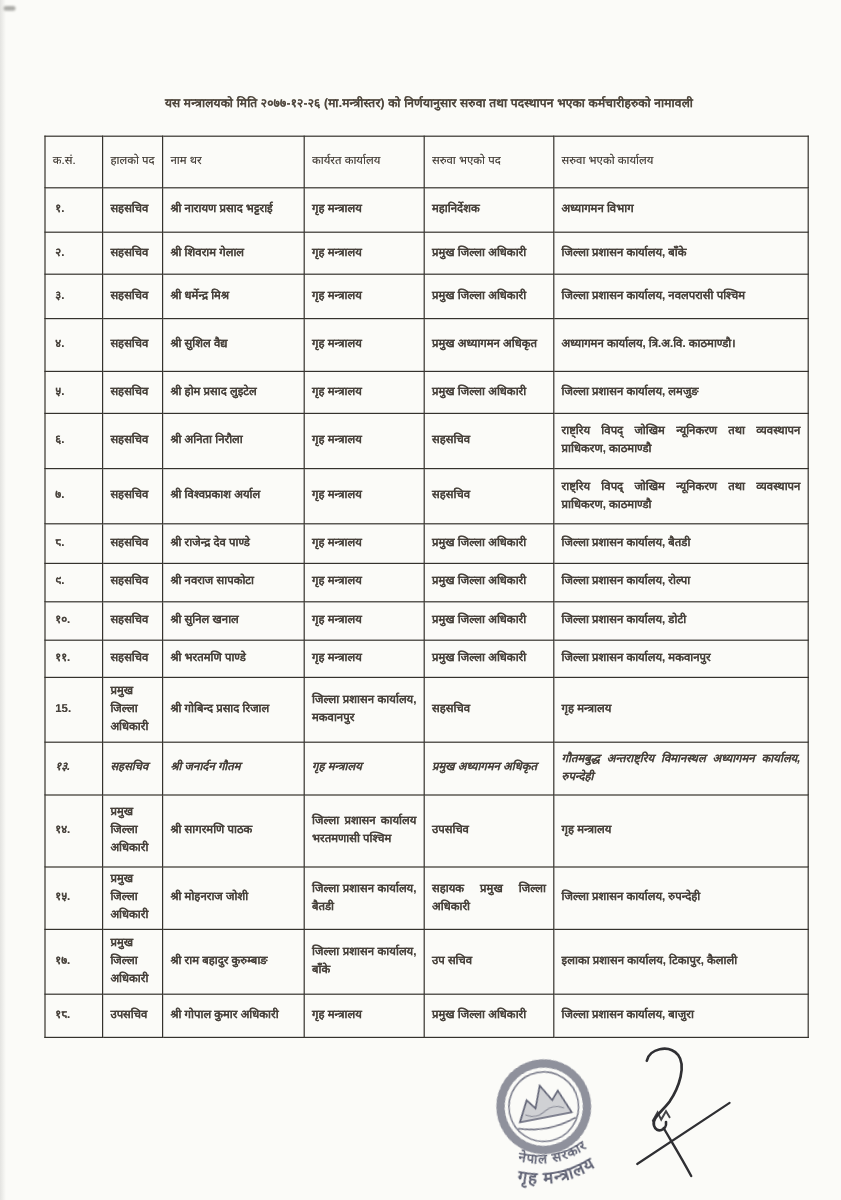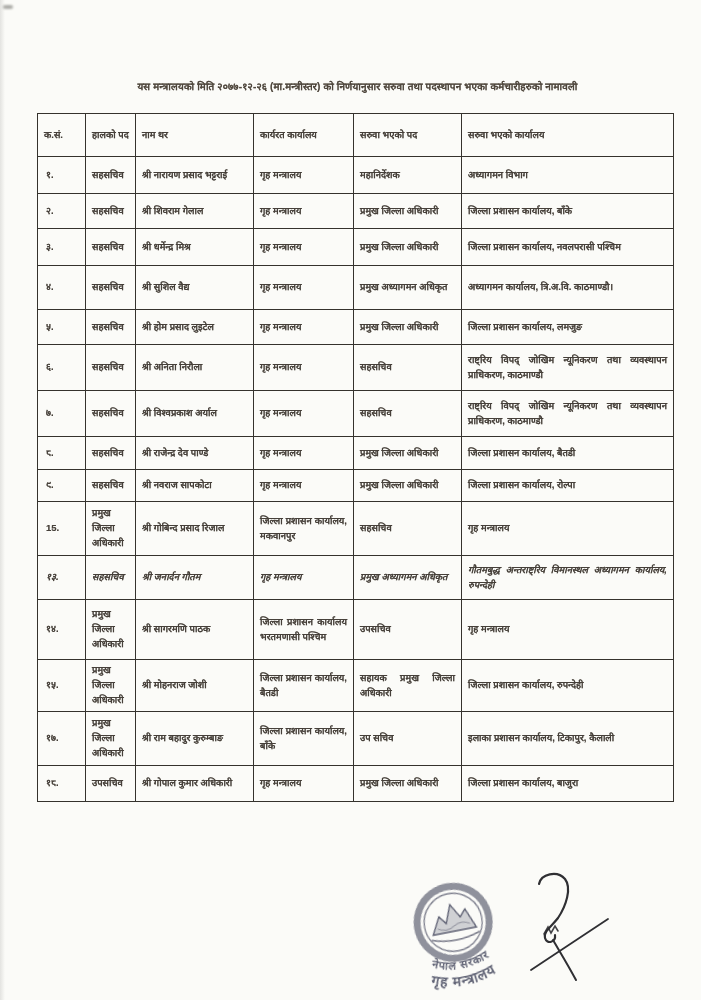--- a/index.html
+++ b/index.html
@@ -26,21 +26,21 @@
     border-collapse:collapse;table-layout:fixed;
   }
   .doc-table th,.doc-table td{
     border:1.5px solid #35322d;
     padding:3px 6px;
     font-size:9.5px;font-weight:600;line-height:1.55;
     vertical-align:middle;text-align:left;color:#46403a;
     text-shadow:0 0 .5px rgba(70,62,52,.5);
     overflow:hidden;
   }
-  .doc-table th{height:36px;font-weight:bold;}
+  .doc-table th{height:36px;font-weight:normal;}
   .doc-table td.col0{padding-left:8px;}
   .doc-table td.col3,.doc-table td.col4,.doc-table td.col5{text-align:justify;}
   
   .stamp{
     position:absolute;left:396px;top:876px;width:120px;height:122px;
     transform:rotate(-11deg);
     opacity:.88;filter:blur(.3px);
   }
   
   .signature{
@@ -141,20 +141,36 @@
           <td class="col4">प्रमुख जिल्ला अधिकारी</td>
           <td class="col5">जिल्ला प्रशासन कार्यालय, बैतडी</td>
         </tr>
         <tr style="height: 32px;">
           <td class="col0">९.</td>
           <td class="col1">सहसचिव</td>
           <td class="col2">श्री नवराज सापकोटा</td>
           <td class="col3">गृह मन्त्रालय</td>
           <td class="col4">प्रमुख जिल्ला अधिकारी</td>
           <td class="col5">जिल्ला प्रशासन कार्यालय, रोल्पा</td>
+        </tr>
+        <tr style="height: 32px;">
+          <td class="col0">१०.</td>
+          <td class="col1">सहसचिव</td>
+          <td class="col2">श्री सुनिल खनाल</td>
+          <td class="col3">गृह मन्त्रालय</td>
+          <td class="col4">प्रमुख जिल्ला अधिकारी</td>
+          <td class="col5">जिल्ला प्रशासन कार्यालय, डोटी</td>
+        </tr>
+        <tr style="height: 31px;">
+          <td class="col0">११.</td>
+          <td class="col1">सहसचिव</td>
+          <td class="col2">श्री भरतमणि पाण्डे</td>
+          <td class="col3">गृह मन्त्रालय</td>
+          <td class="col4">प्रमुख जिल्ला अधिकारी</td>
+          <td class="col5">जिल्ला प्रशासन कार्यालय, मकवानपुर</td>
         </tr>
         <tr style="height: 54px;">
           <td class="col0">15.</td>
           <td class="col1">प्रमुख जिल्ला अधिकारी</td>
           <td class="col2">श्री गोबिन्द प्रसाद रिजाल</td>
           <td class="col3">जिल्ला प्रशासन कार्यालय, मकवानपुर</td>
           <td class="col4">सहसचिव</td>
           <td class="col5">गृह मन्त्रालय</td>
         </tr>
         <tr style="height: 44px; font-style: italic;">

